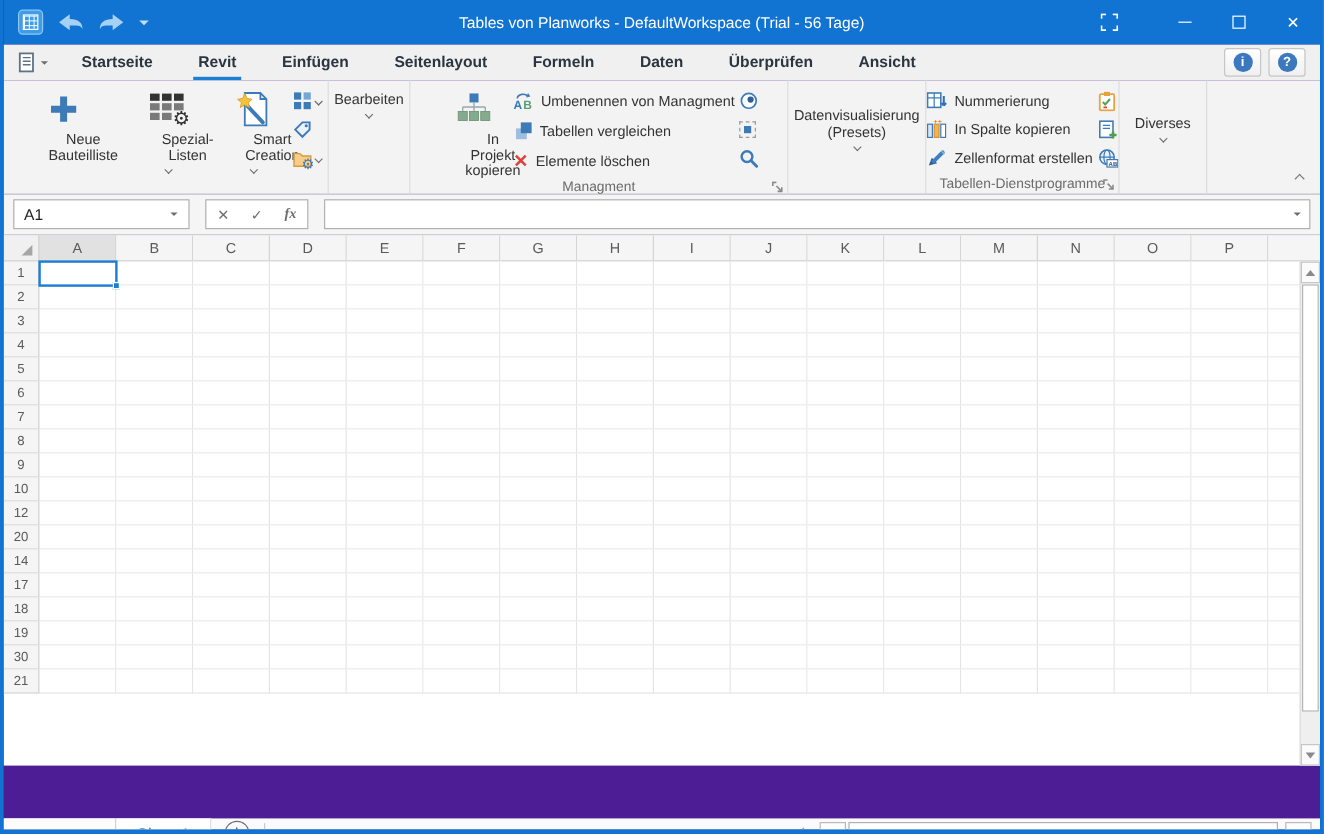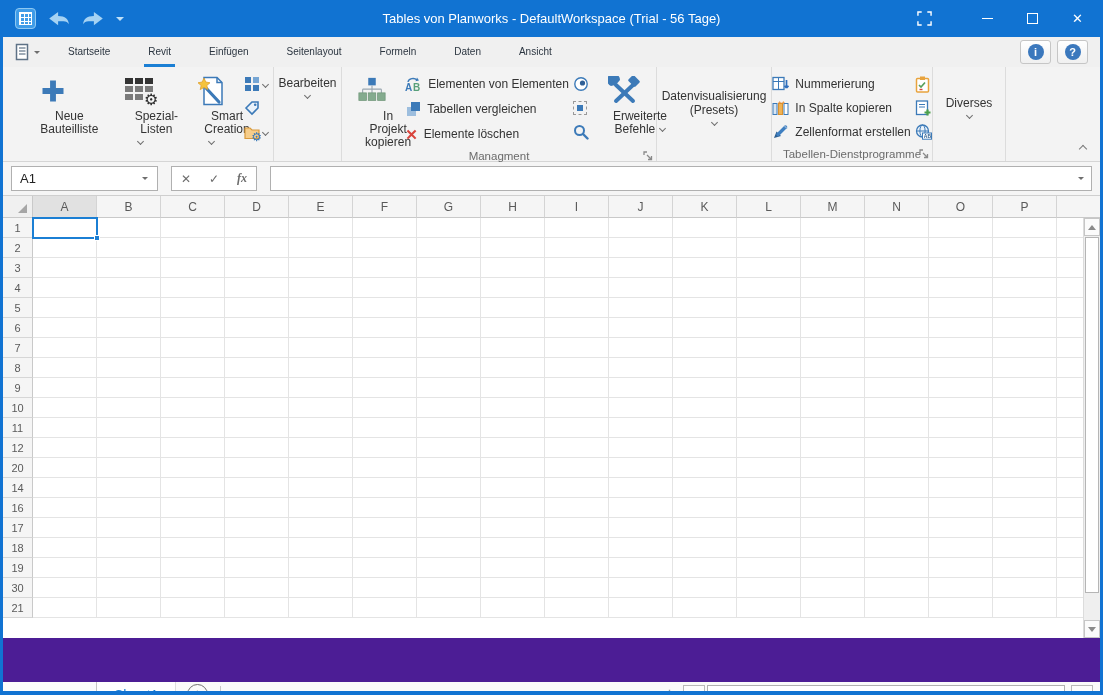--- a/index.html
+++ b/index.html
@@ -20,21 +20,21 @@
 .wc { width:45px; height:37px; display:flex; align-items:center; justify-content:center; color:#fff; font-size:13px; }
 .wc.fullscreen { margin-right:18px; }
 .min-glyph { width:11px; border-bottom:1.6px solid #fff; }
 .max-glyph { width:11px; height:11px; border:1.6px solid #fff; }
 
 
 .tabrow { height:30px; background:#f0f0f0; display:flex; align-items:center; }
 .filemenu { width:46px; height:30px; display:flex; align-items:center; justify-content:center; gap:3px; }
 .caret-down-g { width:0; height:0; border-left:3.5px solid transparent; border-right:3.5px solid transparent; border-top:3.5px solid #6e6e6e; }
 .tabs { display:flex; height:30px; }
-.tab { padding:0 19px; font-size:10px; color:#2b3540; line-height:29px; position:relative; white-space:nowrap; }
+.tab { padding:0 19px; font-size:13px; color:#2b3540; line-height:29px; position:relative; white-space:nowrap;font-weight:bold; }
 .tab.active::after { content:""; position:absolute; left:15px; right:15px; bottom:0; height:3px; background:#1b7fd4; }
 .tabrow-right { margin-left:auto; display:flex; gap:6px; padding-right:12px; }
 .helpbtn { width:31px; height:24px; border:1px solid #c6c6c6; border-radius:3px; background:linear-gradient(#ffffff,#f0f0f0); display:flex; align-items:center; justify-content:center; }
 .helpbtn .circ { width:16px; height:16px; border-radius:50%; background:#3b78bd; color:#fff; font-size:11px; font-weight:bold; display:flex; align-items:center; justify-content:center; line-height:16px; }
 
 
 .ribbon { height:95px; background:#f3f3f3; border-bottom:1px solid #d5d5d5; display:flex; position:relative; }
 .rgroup { position:relative; display:flex; flex-direction:column; border-right:1px solid #dcdcdc; }
 .rgroup .content { flex:1; display:flex; align-items:stretch; justify-content:center; padding:2px 3px 0; }
 .rgroup .gfooter { height:17px; font-size:11.5px; color:#6b6b6b; text-align:center; line-height:14px; position:relative; white-space:nowrap; }
@@ -171,20 +171,21 @@
       </svg>
       <span class="caret-down-g"></span>
     </div>
     <div class="tabs">
       <div class="tab">Startseite</div>
       <div class="tab active">Revit</div>
       <div class="tab">Einfügen</div>
       <div class="tab">Seitenlayout</div>
       <div class="tab">Formeln</div>
       <div class="tab">Daten</div>
+      <div class="tab">Überprüfen</div>
       <div class="tab">Ansicht</div>
     </div>
     <div class="tabrow-right">
       <div class="helpbtn">
           <span class="circ">i</span>
         </div>
       <div class="helpbtn">
           <span class="circ">?</span>
         </div>
     </div>
@@ -285,21 +286,21 @@
           <div class="lbl">In Projekt kopieren</div>
         </div>
         <div class="rsmallcol">
           <div class="rsmall">
             <svg width="17" height="15" viewBox="0 0 17 15">
               <path d="M3 5 A5 4 0 0 1 12 3.2" fill="none" stroke="#3c7ab8" stroke-width="1.4"></path>
               <path d="M12 0.5 L14 3.5 L10.5 4.2 Z" fill="#3c7ab8"></path>
               <text x="0" y="14" font-size="10" font-weight="bold" fill="#3c7ab8">A</text>
               <text x="8" y="14" font-size="10" font-weight="bold" fill="#58a07a">B</text>
             </svg>
-            <span>Elementen von Elementen</span>
+            <span>Umbenennen von Managment</span>
           </div>
           <div class="rsmall">
             <svg width="16" height="16" viewBox="0 0 16 16">
               <rect x="2" y="6" width="9" height="9" fill="#9dbede"></rect>
               <rect x="6" y="1" width="9" height="9" fill="#3c7ab8"></rect>
             </svg>
             <span>Tabellen vergleichen</span>
           </div>
           <div class="rsmall">
             <span class="redx">✕</span>
@@ -317,31 +318,20 @@
             <span class="selsq">
                 <i></i>
               </span>
           </div>
           <div class="rtiny">
             <svg width="16" height="16" viewBox="0 0 16 16">
               <circle cx="6.5" cy="6.5" r="4.5" fill="none" stroke="#3c7ab8" stroke-width="2"></circle>
               <line x1="10" y1="10" x2="14.5" y2="14.5" stroke="#3c7ab8" stroke-width="2.4" stroke-linecap="round"></line>
             </svg>
           </div>
-        </div>
-        <div class="rbig" style="width:66px;">
-          <div class="icn">
-            <svg width="32" height="30" viewBox="0 0 32 30">
-              <line x1="8" y1="9" x2="25" y2="25" stroke="#3c7ab8" stroke-width="4" stroke-linecap="round"></line>
-              <line x1="25" y1="9" x2="8" y2="25" stroke="#3c7ab8" stroke-width="4" stroke-linecap="round"></line>
-              <path d="M3 10 A6.5 6.5 0 1 1 12 4 L9 7.5 L7 9 Z" fill="#3c7ab8"></path>
-              <rect x="21" y="1" width="10" height="8" rx="1.5" transform="rotate(45 26 5)" fill="#3c7ab8"></rect>
-            </svg>
-          </div>
-          <div class="lbl"><span>Erweiterte Befehle</span><span class="chev inline"></span></div>
         </div>
       </div>
       <div class="gfooter">
         <span>Managment</span>
         <span class="launcher">
           <svg width="10" height="10" viewBox="0 0 10 10">
             <path d="M1 4 V1 H4" fill="none" stroke="#8a8a8a" stroke-width="1.3"></path>
             <path d="M4 4 L8.5 8.5 M8.5 5 V8.5 H5" fill="none" stroke="#8a8a8a" stroke-width="1.3"></path>
           </svg>
         </span>
@@ -674,40 +664,20 @@
           <div class="cell"></div>
           <div class="cell"></div>
           <div class="cell"></div>
           <div class="cell"></div>
           <div class="cell"></div>
           <div class="cell"></div>
           <div class="cell"></div>
           <div class="cell partial"></div>
         </div>
         <div class="grow">
-          <div class="rowhdr">11</div>
-          <div class="cell"></div>
-          <div class="cell"></div>
-          <div class="cell"></div>
-          <div class="cell"></div>
-          <div class="cell"></div>
-          <div class="cell"></div>
-          <div class="cell"></div>
-          <div class="cell"></div>
-          <div class="cell"></div>
-          <div class="cell"></div>
-          <div class="cell"></div>
-          <div class="cell"></div>
-          <div class="cell"></div>
-          <div class="cell"></div>
-          <div class="cell"></div>
-          <div class="cell"></div>
-          <div class="cell partial"></div>
-        </div>
-        <div class="grow">
           <div class="rowhdr">12</div>
           <div class="cell"></div>
           <div class="cell"></div>
           <div class="cell"></div>
           <div class="cell"></div>
           <div class="cell"></div>
           <div class="cell"></div>
           <div class="cell"></div>
           <div class="cell"></div>
           <div class="cell"></div>
@@ -735,40 +705,20 @@
           <div class="cell"></div>
           <div class="cell"></div>
           <div class="cell"></div>
           <div class="cell"></div>
           <div class="cell"></div>
           <div class="cell"></div>
           <div class="cell partial"></div>
         </div>
         <div class="grow">
           <div class="rowhdr">14</div>
-          <div class="cell"></div>
-          <div class="cell"></div>
-          <div class="cell"></div>
-          <div class="cell"></div>
-          <div class="cell"></div>
-          <div class="cell"></div>
-          <div class="cell"></div>
-          <div class="cell"></div>
-          <div class="cell"></div>
-          <div class="cell"></div>
-          <div class="cell"></div>
-          <div class="cell"></div>
-          <div class="cell"></div>
-          <div class="cell"></div>
-          <div class="cell"></div>
-          <div class="cell"></div>
-          <div class="cell partial"></div>
-        </div>
-        <div class="grow">
-          <div class="rowhdr">16</div>
           <div class="cell"></div>
           <div class="cell"></div>
           <div class="cell"></div>
           <div class="cell"></div>
           <div class="cell"></div>
           <div class="cell"></div>
           <div class="cell"></div>
           <div class="cell"></div>
           <div class="cell"></div>
           <div class="cell"></div>

